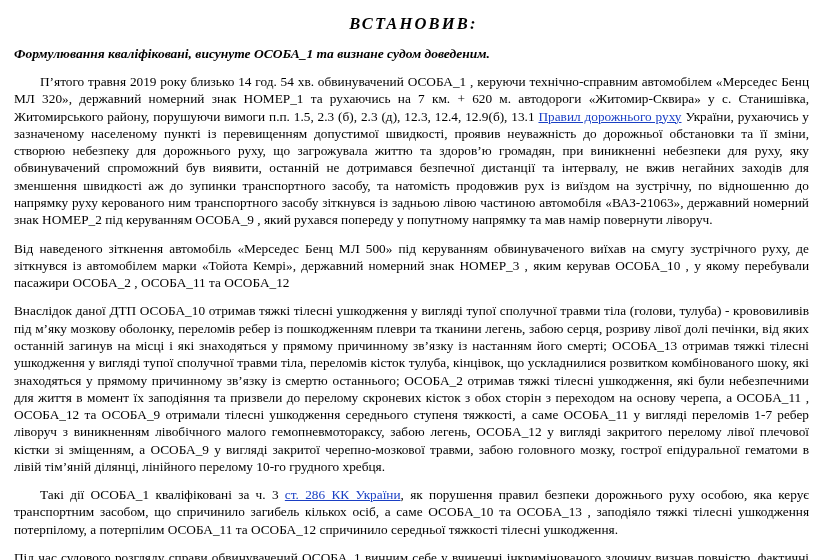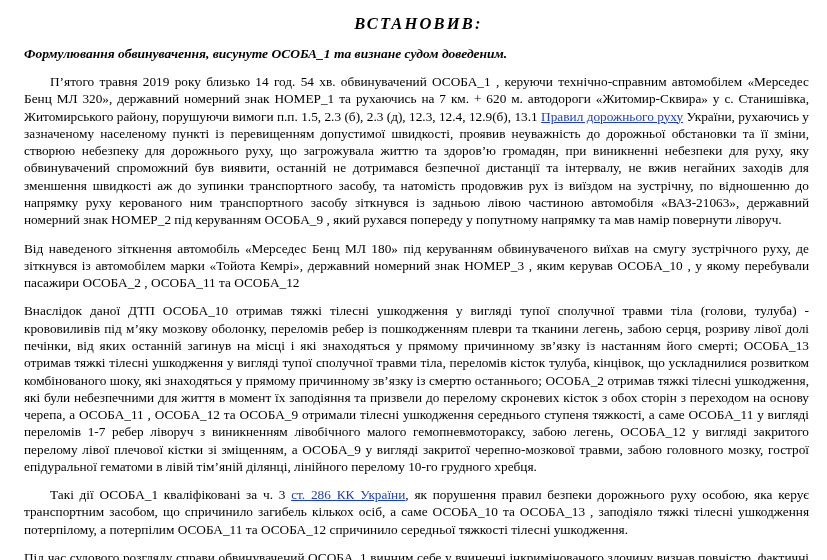--- a/index.html
+++ b/index.html
@@ -11,21 +11,21 @@
     width: 827px;
     height: 560px;
     font-family: "Liberation Serif", "DejaVu Serif", serif;
     color: #000000;
     overflow: hidden;
   }
   .page {
     width: 827px;
     height: 560px;
     box-sizing: border-box;
-    padding: 8px 14px 0 24px;
+    padding: 8px 14px 0 14px;
     position: relative;
   }
   .doc-title {
     text-align: center;
     font-weight: bold;
     font-style: italic;
     font-size: 16.5px;
     letter-spacing: 2.2px;
     margin: 6px 0 12px 0;
   }
@@ -52,23 +52,23 @@
     cursor: pointer;
   }
 </style>
 </head>
 <body>
 
 <div class="page">
 
   <div class="doc-title">ВСТАНОВИВ:</div>
 
-  <div class="lead">Формулювання обвинувачення, висунуте ОСОБА_1 та визнане судом доведеним.</div>
+  <div class="lead">Формулювання кваліфіковані, висунуте ОСОБА_1 та визнане судом доведеним.</div>
 
   <div>
     <p class="body indent"><span>П’ятого травня 2019 року близько 14 год. 54 хв. обвинувачений ОСОБА_1 , керуючи технічно-справним автомобілем «Мерседес Бенц МЛ 320», державний номерний знак НОМЕР_1 та рухаючись на 7 км. + 620 м. автодороги «Житомир-Сквира» у с. Станишівка, Житомирського району, порушуючи вимоги п.п. 1.5, 2.3 (б), 2.3 (д), 12.3, 12.4, 12.9(б), 13.1 </span><span class="link" style="color: rgb(26, 63, 196);">Правил дорожнього руху</span><span> України, рухаючись у зазначеному населеному пункті із перевищенням допустимої швидкості, проявив неуважність до дорожньої обстановки та її зміни, створюю небезпеку для дорожнього руху, що загрожувала життю та здоров’ю громадян, при виникненні небезпеки для руху, яку обвинувачений спроможний був виявити, останній не дотримався безпечної дистанції та інтервалу, не вжив негайних заходів для зменшення швидкості аж до зупинки транспортного засобу, та натомість продовжив рух із виїздом на зустрічну, по відношенню до напрямку руху керованого ним транспортного засобу зіткнувся із задньою лівою частиною автомобіля «ВАЗ-21063», державний номерний знак НОМЕР_2 під керуванням ОСОБА_9 , який рухався попереду у попутному напрямку та мав намір повернути ліворуч.</span></p>
-    <p class="body"><span>Від наведеного зіткнення автомобіль «Мерседес Бенц МЛ 180» під керуванням обвинуваченого виїхав на смугу зустрічного руху, де зіткнувся із автомобілем марки «Тойота Кемрі», державний номерний знак НОМЕР_3 , яким керував ОСОБА_10 , у якому перебували пасажири ОСОБА_2 , ОСОБА_11 та ОСОБА_12</span></p>
+    <p class="body"><span>Від наведеного зіткнення автомобіль «Мерседес Бенц МЛ 500» під керуванням обвинуваченого виїхав на смугу зустрічного руху, де зіткнувся із автомобілем марки «Тойота Кемрі», державний номерний знак НОМЕР_3 , яким керував ОСОБА_10 , у якому перебували пасажири ОСОБА_2 , ОСОБА_11 та ОСОБА_12</span></p>
     <p class="body"><span>Внаслідок даної ДТП ОСОБА_10 отримав тяжкі тілесні ушкодження у вигляді тупої сполучної травми тіла (голови, тулуба) - крововиливів під м’яку мозкову оболонку, переломів ребер із пошкодженням плеври та тканини легень, забою серця, розриву лівої долі печінки, від яких останній загинув на місці і які знаходяться у прямому причинному зв’язку із настанням його смерті; ОСОБА_13 отримав тяжкі тілесні ушкодження у вигляді тупої сполучної травми тіла, переломів кісток тулуба, кінцівок, що ускладнилися розвитком комбінованого шоку, які знаходяться у прямому причинному зв’язку із смертю останнього; ОСОБА_2 отримав тяжкі тілесні ушкодження, які були небезпечними для життя в момент їх заподіяння та призвели до перелому скроневих кісток з обох сторін з переходом на основу черепа, а ОСОБА_11 , ОСОБА_12 та ОСОБА_9 отримали тілесні ушкодження середнього ступеня тяжкості, а саме ОСОБА_11 у вигляді переломів 1-7 ребер ліворуч з виникненням лівобічного малого гемопневмотораксу, забою легень, ОСОБА_12 у вигляді закритого перелому лівої плечової кістки зі зміщенням, а ОСОБА_9 у вигляді закритої черепно-мозкової травми, забою головного мозку, гострої епідуральної гематоми в лівій тім’яній ділянці, лінійного перелому 10-го грудного хребця.</span></p>
     <p class="body indent"><span>Такі дії ОСОБА_1 кваліфіковані за ч. 3 </span><span class="link" style="color: rgb(26, 63, 196);">ст. 286 КК України</span><span>, як порушення правил безпеки дорожнього руху особою, яка керує транспортним засобом, що спричинило загибель кількох осіб, а саме ОСОБА_10 та ОСОБА_13 , заподіяло тяжкі тілесні ушкодження потерпілому, а потерпілим ОСОБА_11 та ОСОБА_12 спричинило середньої тяжкості тілесні ушкодження.</span></p>
     <p class="body"><span>Під час судового розгляду справи обвинувачений ОСОБА_1 винним себе у вчиненні інкримінованого злочину визнав повністю, фактичні обставини справи не оспорював, щиро розкаявся у вчиненому та вибачався перед потерпілими.</span></p>
   </div>
 
 </div>
 
 </body></html>

